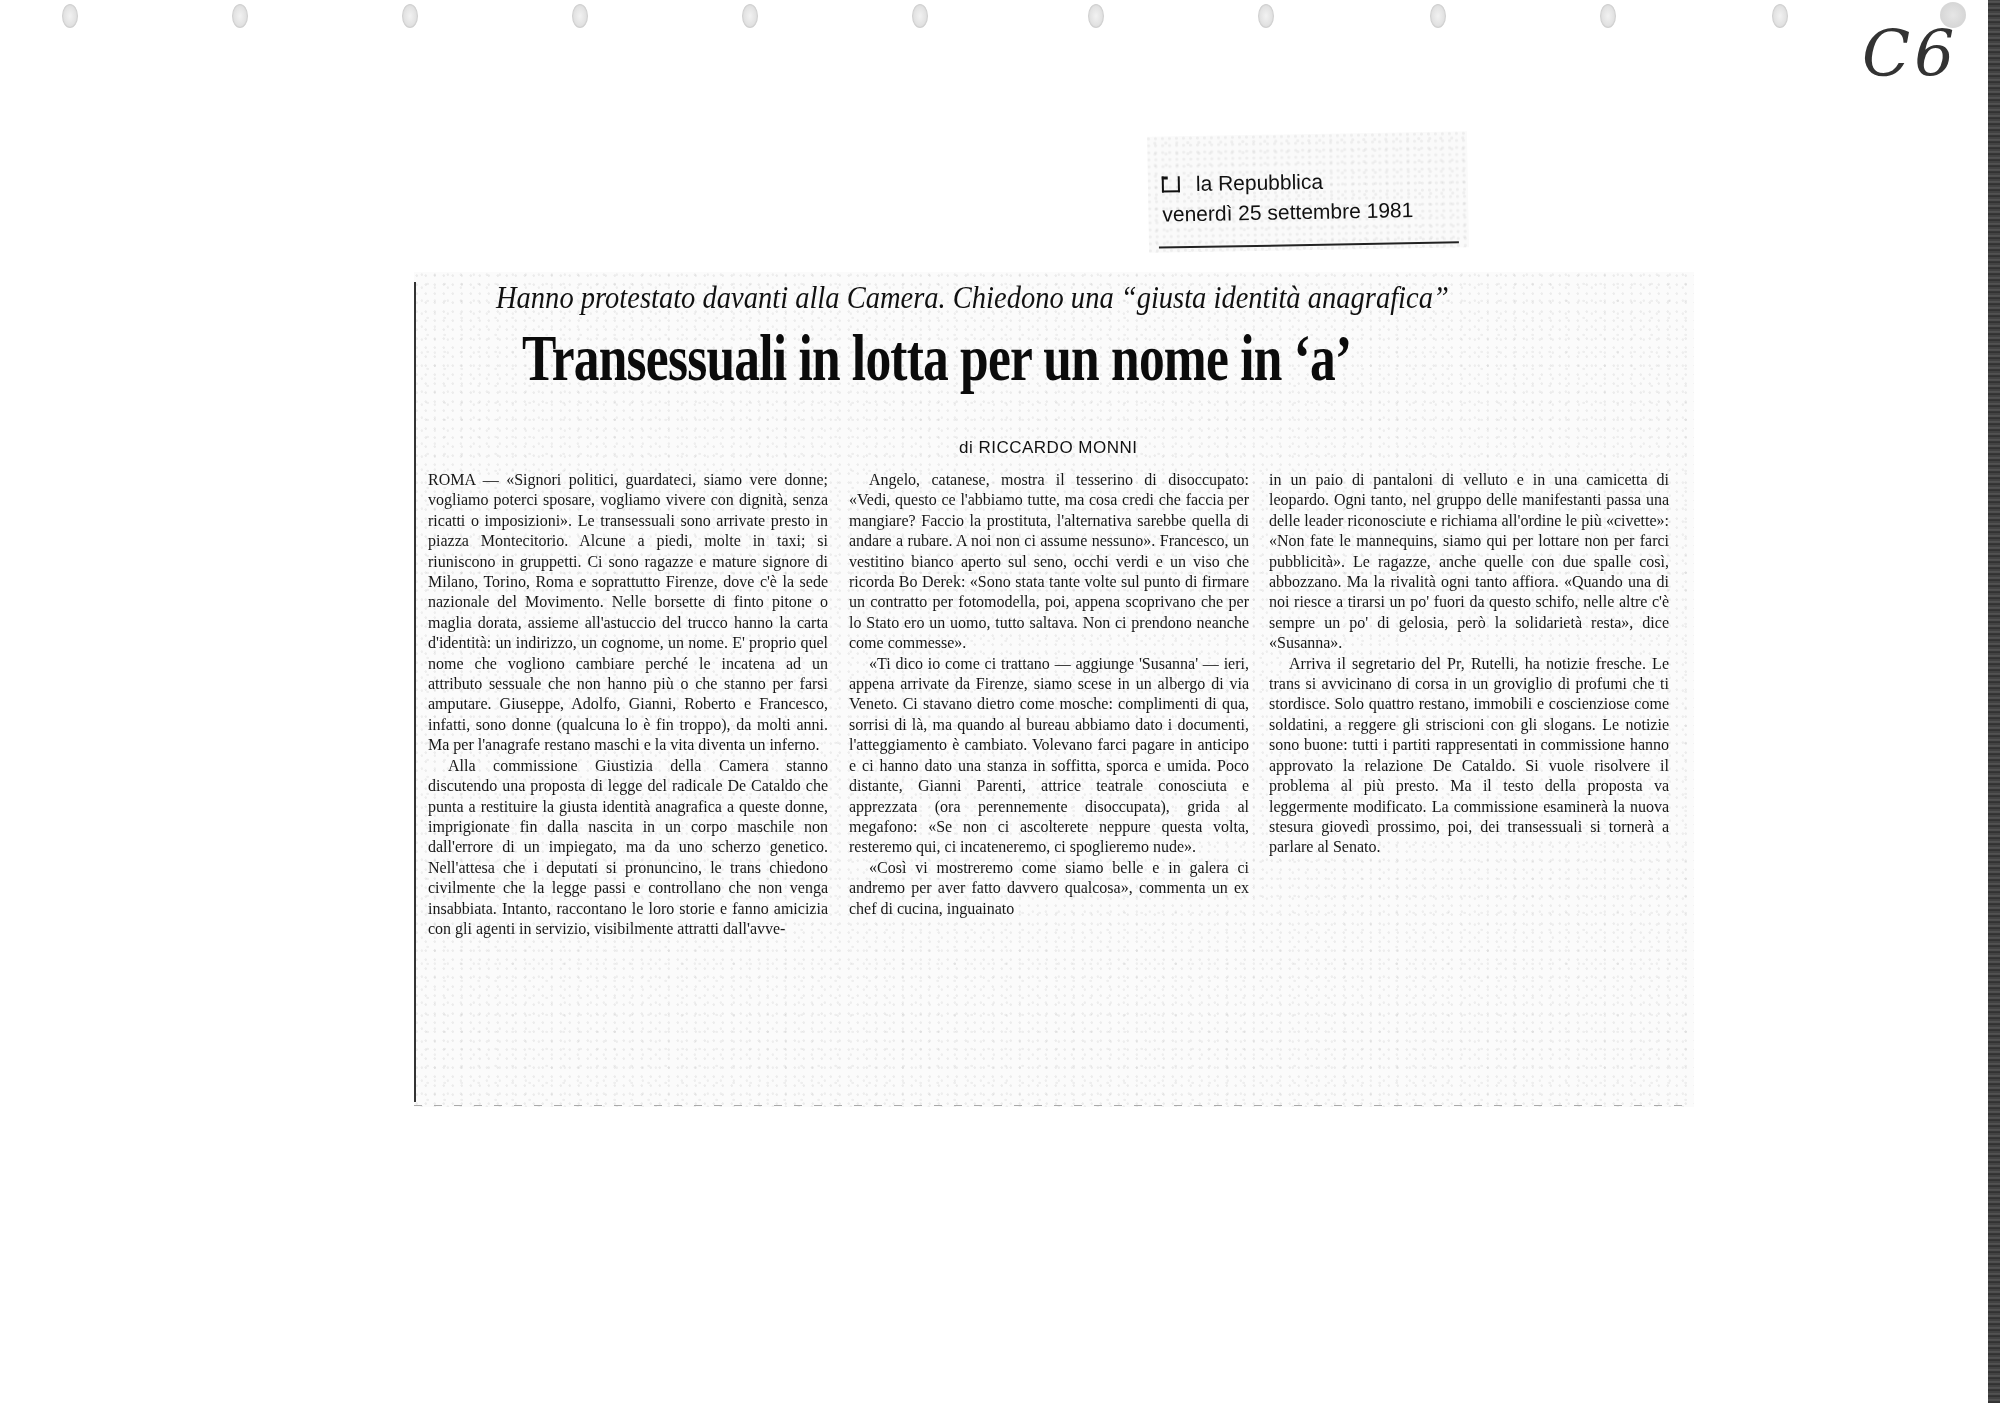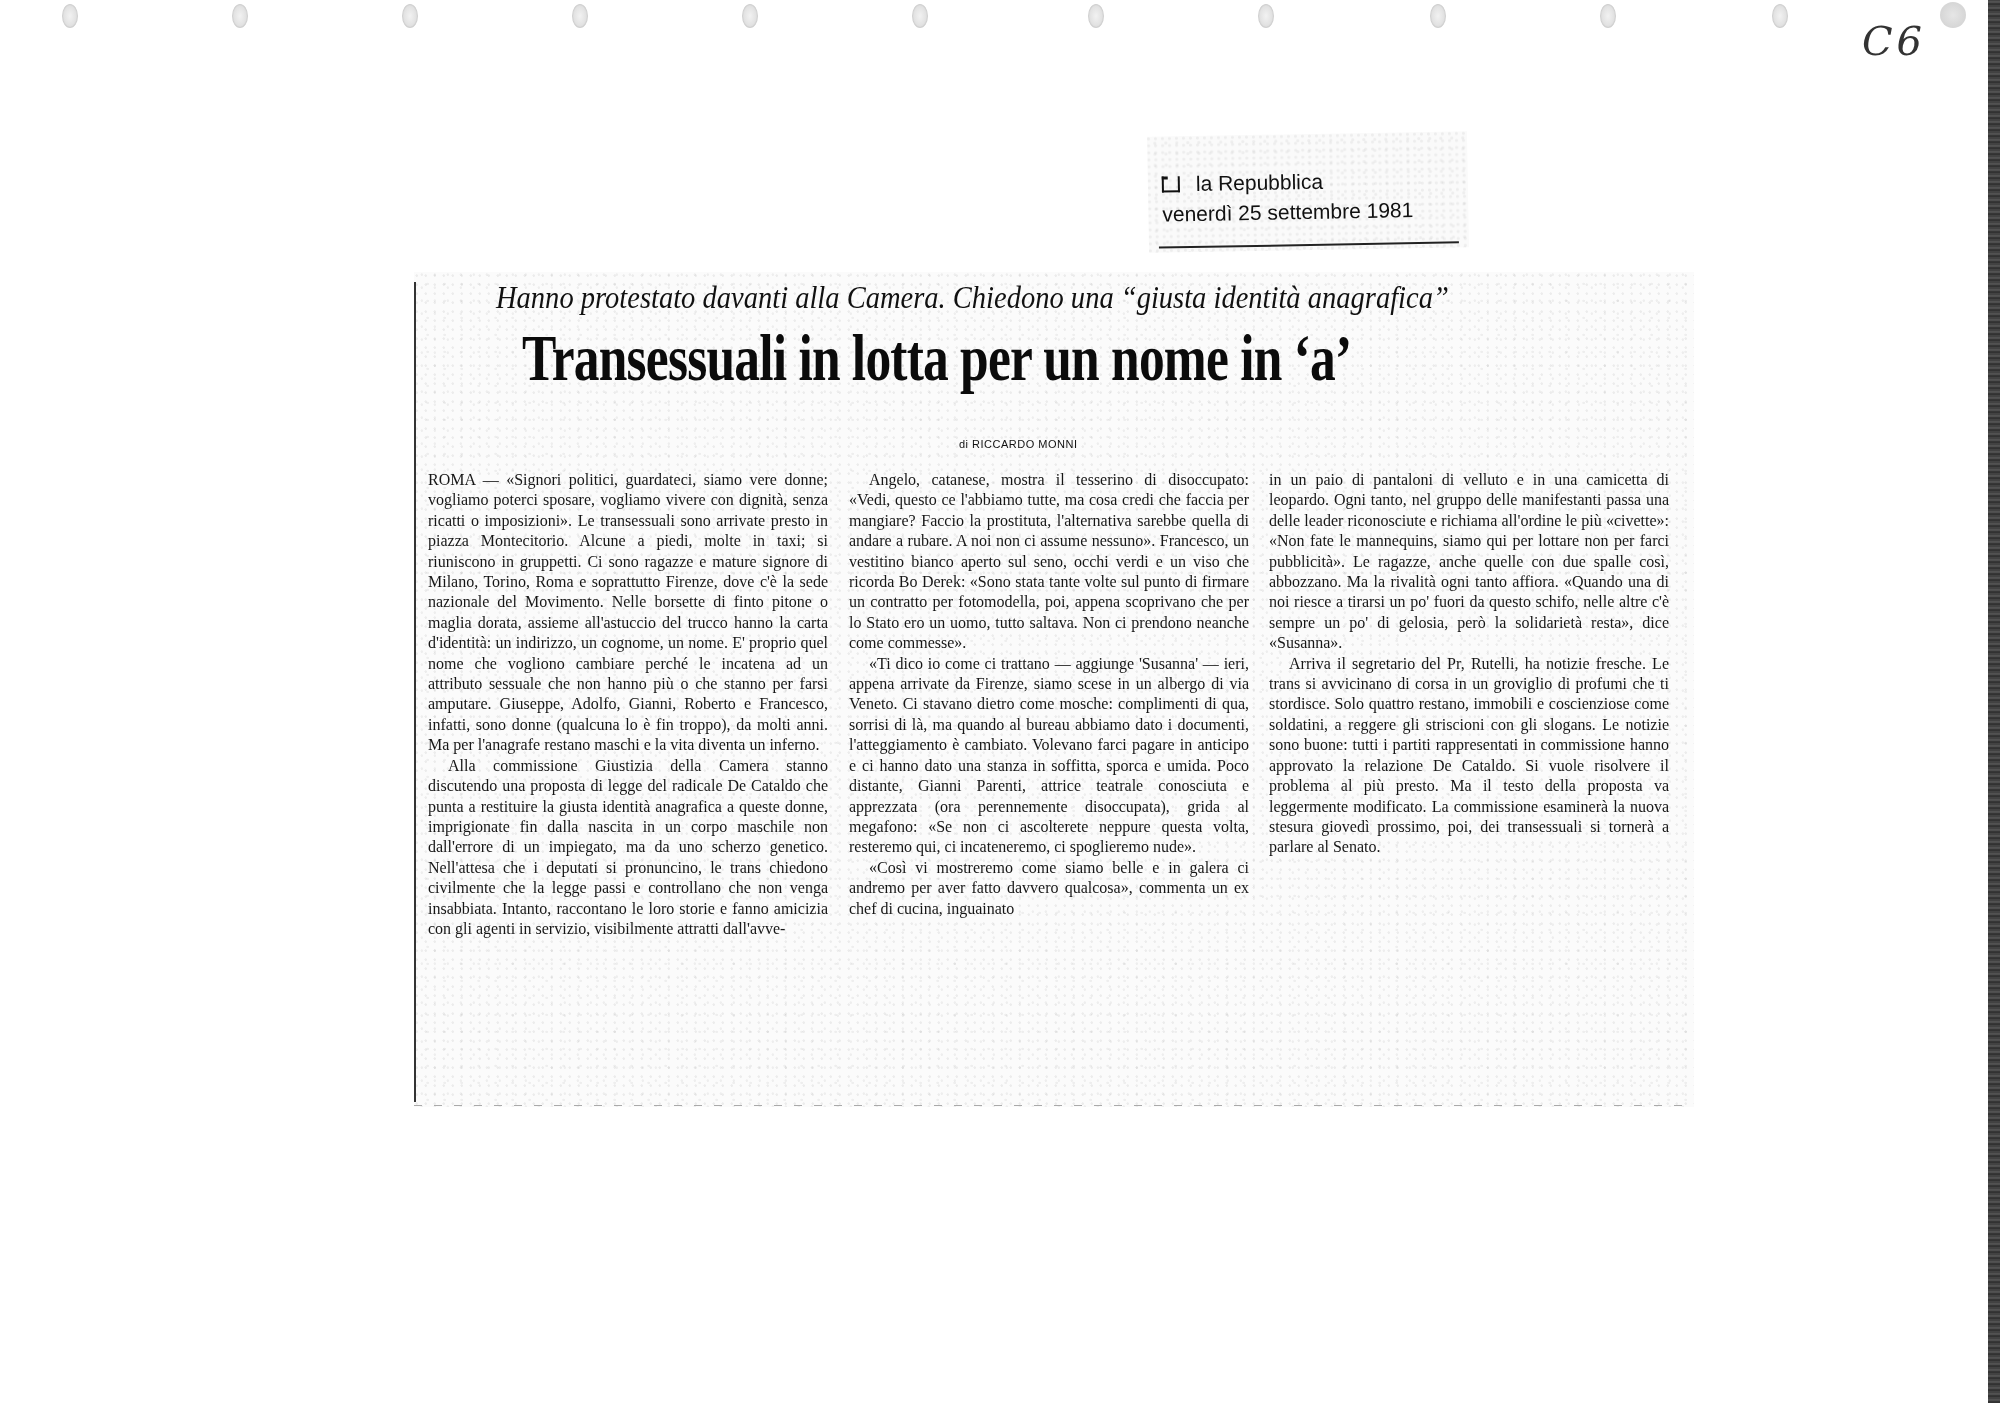--- a/index.html
+++ b/index.html
@@ -15,21 +15,21 @@
     background:radial-gradient(ellipse at center,#f2f2f2 0%,#e2e2e2 60%,#c8c8c8 100%);
     border:1px solid #d0d0d0;
   }
   .scan-edge {
     position:absolute; top:0; right:0; width:12px; height:1403px;
     background:repeating-linear-gradient(180deg,#3a3a3a 0px,#5a5a5a 2px,#2a2a2a 4px,#4a4a4a 6px);
   }
   .folio {
     position:absolute; left:1862px; top:18px;
     font-family:"DejaVu Serif", serif; font-style:italic;
-    font-size:40px; color:#333; letter-spacing:4px;
+    font-size:63px; color:#333; letter-spacing:4px;
   }
   .folio-dot {
     position:absolute; left:1940px; top:2px; width:26px; height:26px; border-radius:50%;
     background:radial-gradient(circle,#e6e6e6 0%,#cfcfcf 100%);
   }
   .masthead {
     position:absolute; left:1148px; top:134px; width:320px; height:116px;
     background:
       radial-gradient(circle at 20% 30%, rgba(0,0,0,0.05) 0 1px, transparent 2px),
       radial-gradient(circle at 70% 60%, rgba(0,0,0,0.05) 0 1px, transparent 2px),
@@ -75,21 +75,21 @@
     white-space:nowrap;
   }
   .headline {
     position:absolute; left:108px; top:48px; width:1100px;
     font-family:"Liberation Serif", serif; font-weight:bold;
     font-size:66px; color:#0b0b0b; transform:scaleX(0.78); transform-origin:left;
     white-space:nowrap; letter-spacing:-1px;
   }
   .byline {
     position:absolute; left:545px; top:166px;
-    font-family:"Liberation Sans", sans-serif; font-size:11px; color:#111;
+    font-family:"Liberation Sans", sans-serif; font-size:17px; color:#111;
     letter-spacing:0.5px;
   }
   .col {
     position:absolute; top:198px; width:400px;
     font-family:"Liberation Serif", serif; font-size:16px; line-height:20.4px;
     text-align:justify; color:#161616;
     hyphens:auto;
   }
   .col p { margin:0; text-indent:20px; }
   .col p.first { text-indent:0; }

